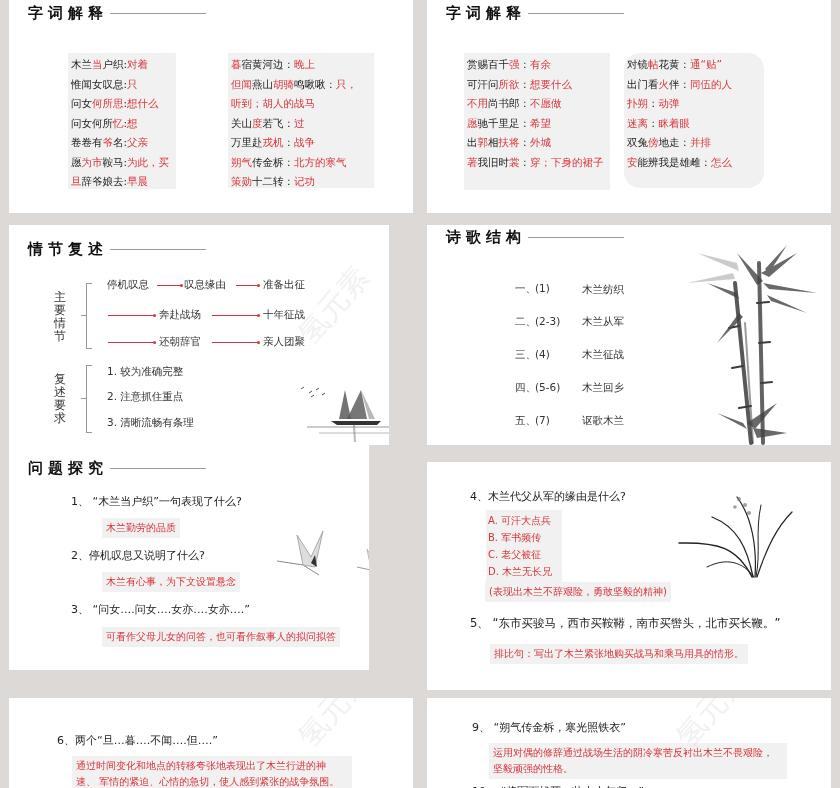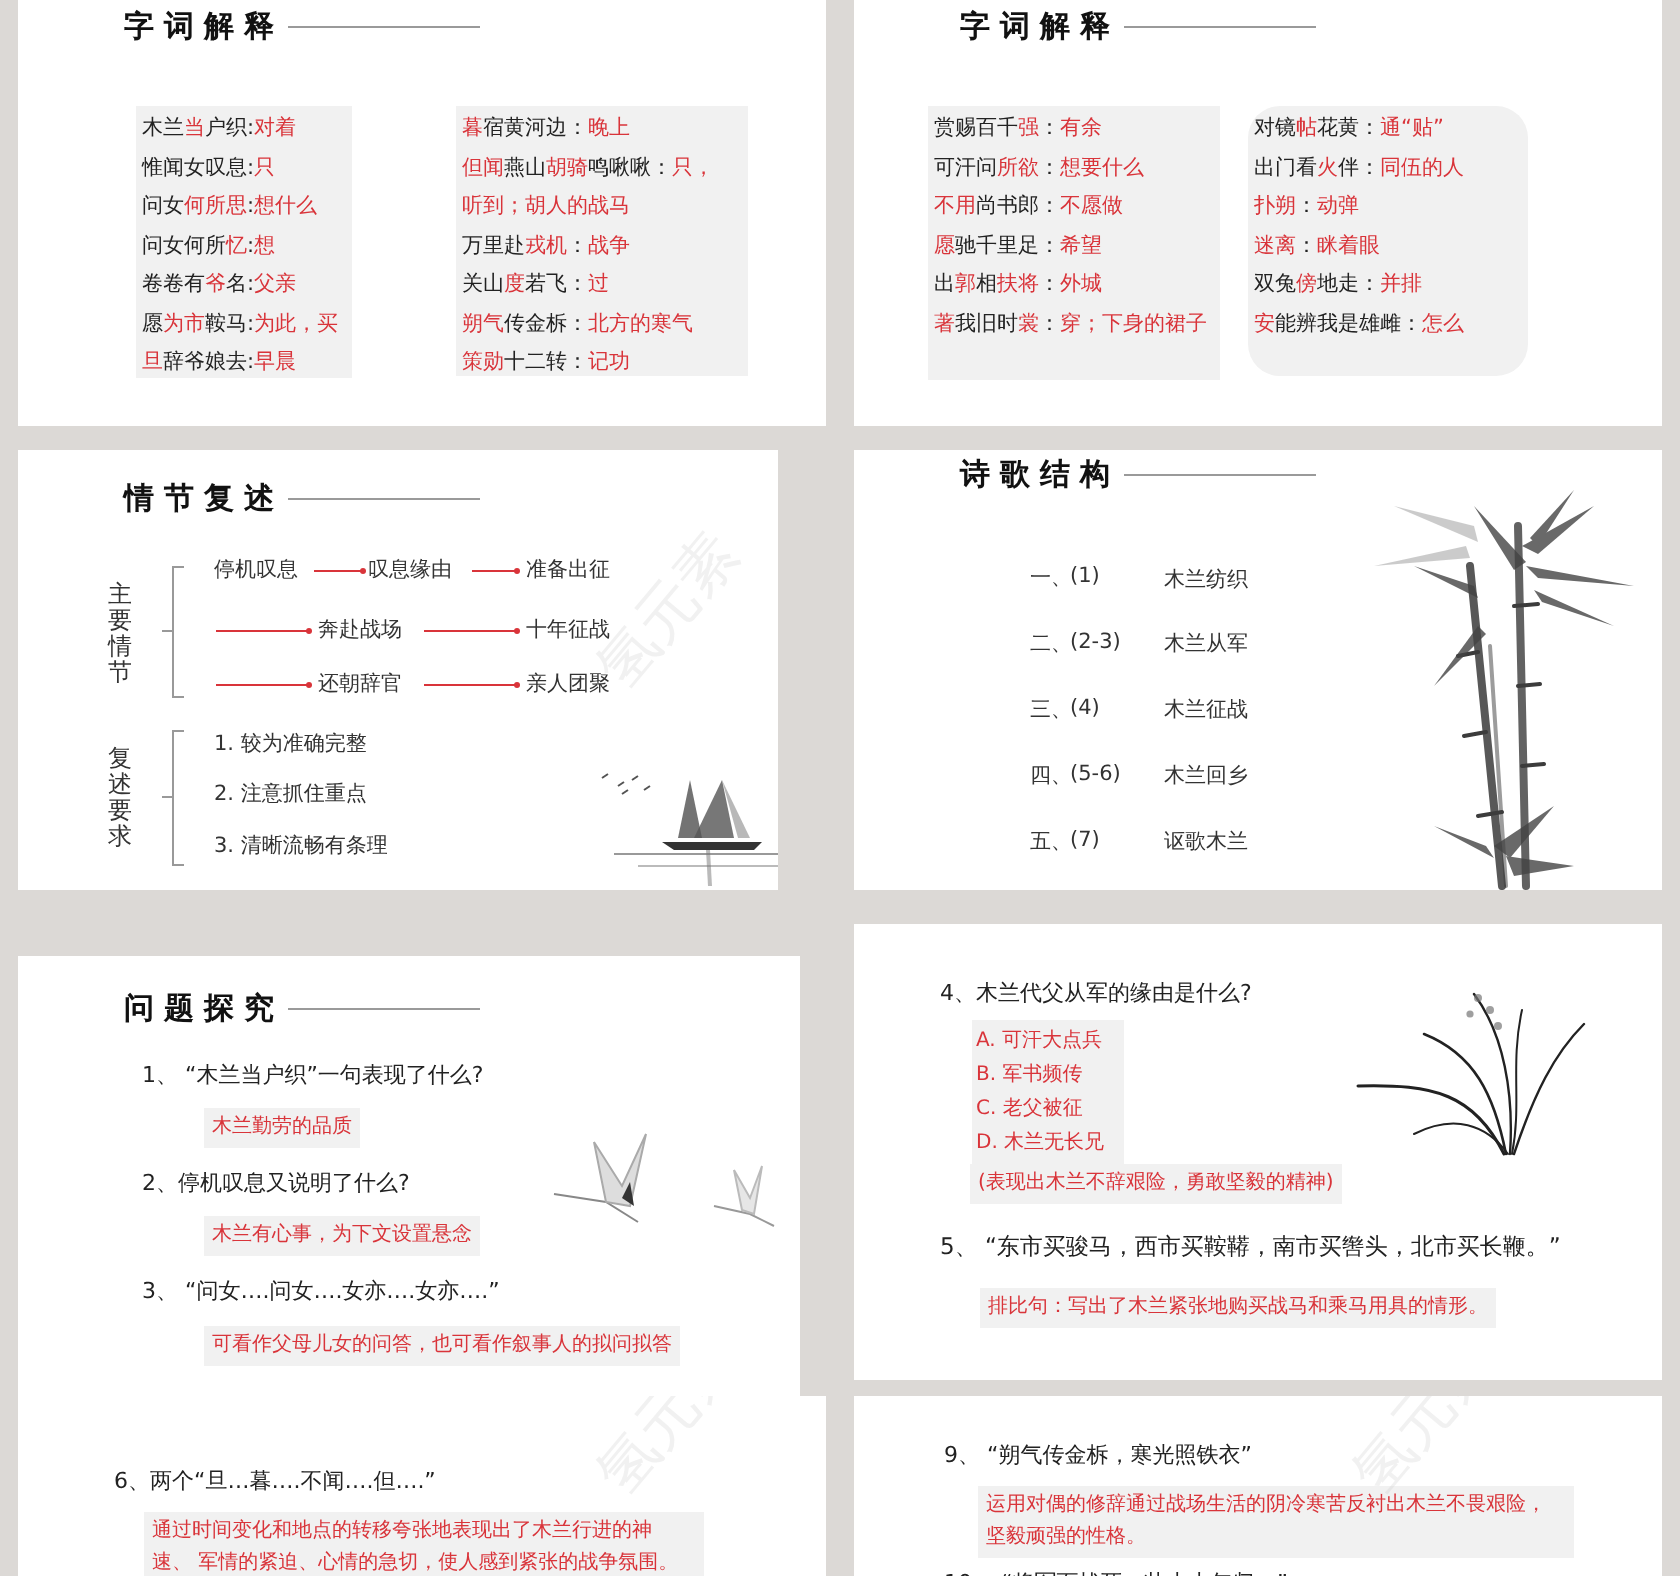--- a/index.html
+++ b/index.html
@@ -9,29 +9,29 @@
     font-family: "DejaVu Sans", "Liberation Sans", sans-serif;
     position: relative;
   }
   .slide {
     position: absolute; background: #ffffff; overflow: hidden;
   }
   #s1 { left: 9px;   top: 0px;   width: 404px; height: 213px; }
   #s2 { left: 427px; top: 0px;   width: 404px; height: 213px; }
   #s3 { left: 9px;   top: 225px; width: 380px; height: 220px; }
   #s4 { left: 427px; top: 225px; width: 404px; height: 220px; }
-  #s5 { left: 9px;   top: 478px; width: 391px; height: 228px; text-align: center; }
+  #s5 { left: 9px;   top: 442px; width: 360px; height: 228px; text-align: center; }
   #s6 { left: 427px; top: 462px; width: 404px; height: 228px; }
   #s7 { left: 9px;   top: 698px; width: 404px; height: 100px; }
   #s8 { left: 427px; top: 698px; width: 404px; height: 100px; }
 
   .title {
     position: absolute; left: 19px; font-family: Liberation Serif, serif;
     font-weight: bold; font-size: 15px; letter-spacing: 5px; color: #111;
-    display: flex; align-items: center; margin-left: 34px;
+    display: flex; align-items: center;
   }
   .title .rule { display: inline-block; width: 96px; height: 1px; background: #9a9a9a; margin-left: 2px; }
 
   .gloss {
     position: absolute; background: #f1f1f1; font-size: 10.5px; line-height: 19.5px; color: #222; padding: 2px 3px;
   }
   .gloss .row { white-space: nowrap; }
   .red { color: #d9343a; }
 
   
@@ -63,22 +63,22 @@
       <div class="row"><span>问女</span><span class="red">何所思</span><span>:</span><span class="red">想什么</span></div>
       <div class="row"><span>问女何所</span><span class="red">忆</span><span>:</span><span class="red">想</span></div>
       <div class="row"><span>卷卷有</span><span class="red">爷</span><span>名:</span><span class="red">父亲</span></div>
       <div class="row"><span>愿</span><span class="red">为市</span><span>鞍马:</span><span class="red">为此，买</span></div>
       <div class="row"><span class="red">旦</span><span>辞爷娘去:</span><span class="red">早晨</span></div>
     </div>
   <div class="gloss" style="left:219px; top:53px; width:140px; height:131px;" id="s1r">
       <div class="row"><span class="red">暮</span><span>宿黄河边：</span><span class="red">晚上</span></div>
       <div class="row"><span class="red">但闻</span><span>燕山</span><span class="red">胡骑</span><span>鸣啾啾：</span><span class="red">只，</span></div>
       <div class="row"><span class="red">听到；胡人的战马</span></div>
+      <div class="row"><span>关山</span><span class="red">度</span><span>若飞：</span><span class="red">过</span></div>
       <div class="row"><span>万里赴</span><span class="red">戎机</span><span>：</span><span class="red">战争</span></div>
-      <div class="row"><span>关山</span><span class="red">度</span><span>若飞：</span><span class="red">过</span></div>
       <div class="row"><span class="red">朔气</span><span>传金柝：</span><span class="red">北方的寒气</span></div>
       <div class="row"><span class="red">策勋</span><span>十二转：</span><span class="red">记功</span></div>
     </div>
 </div>
 
 <div class="slide" id="s2">
   <div class="title" style="top:4px;">
     <span>字词解释</span>
       <span class="rule"></span>
   </div>

